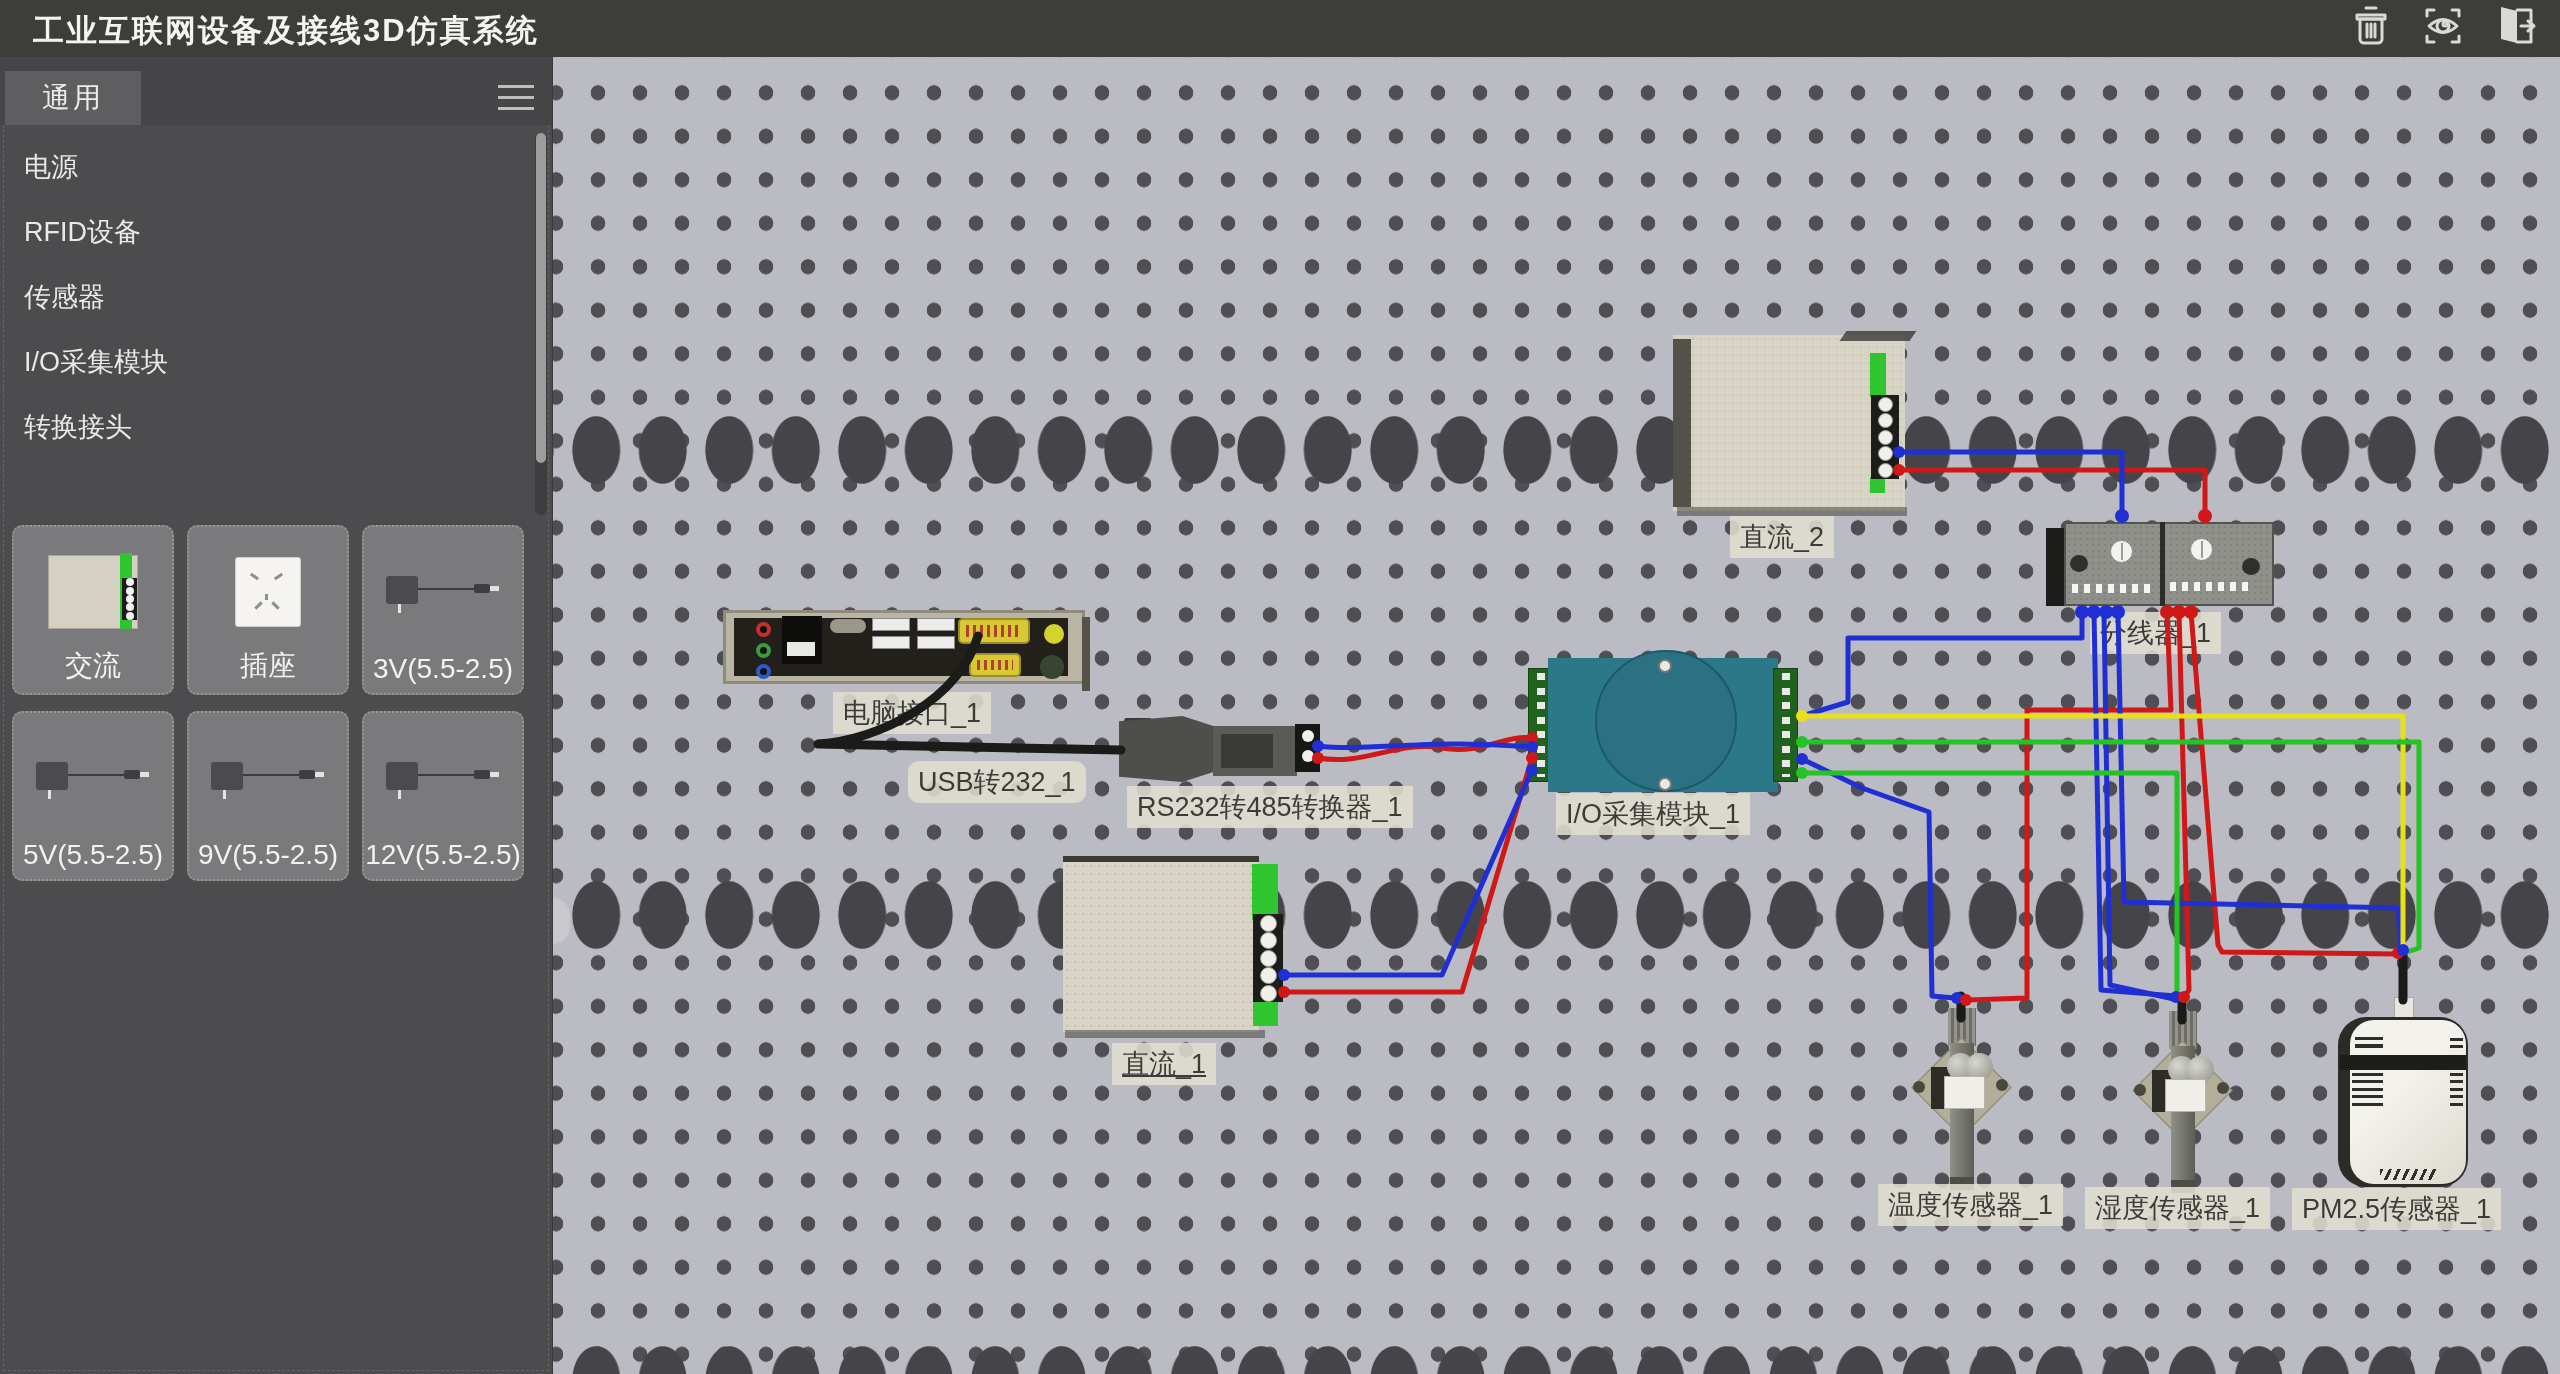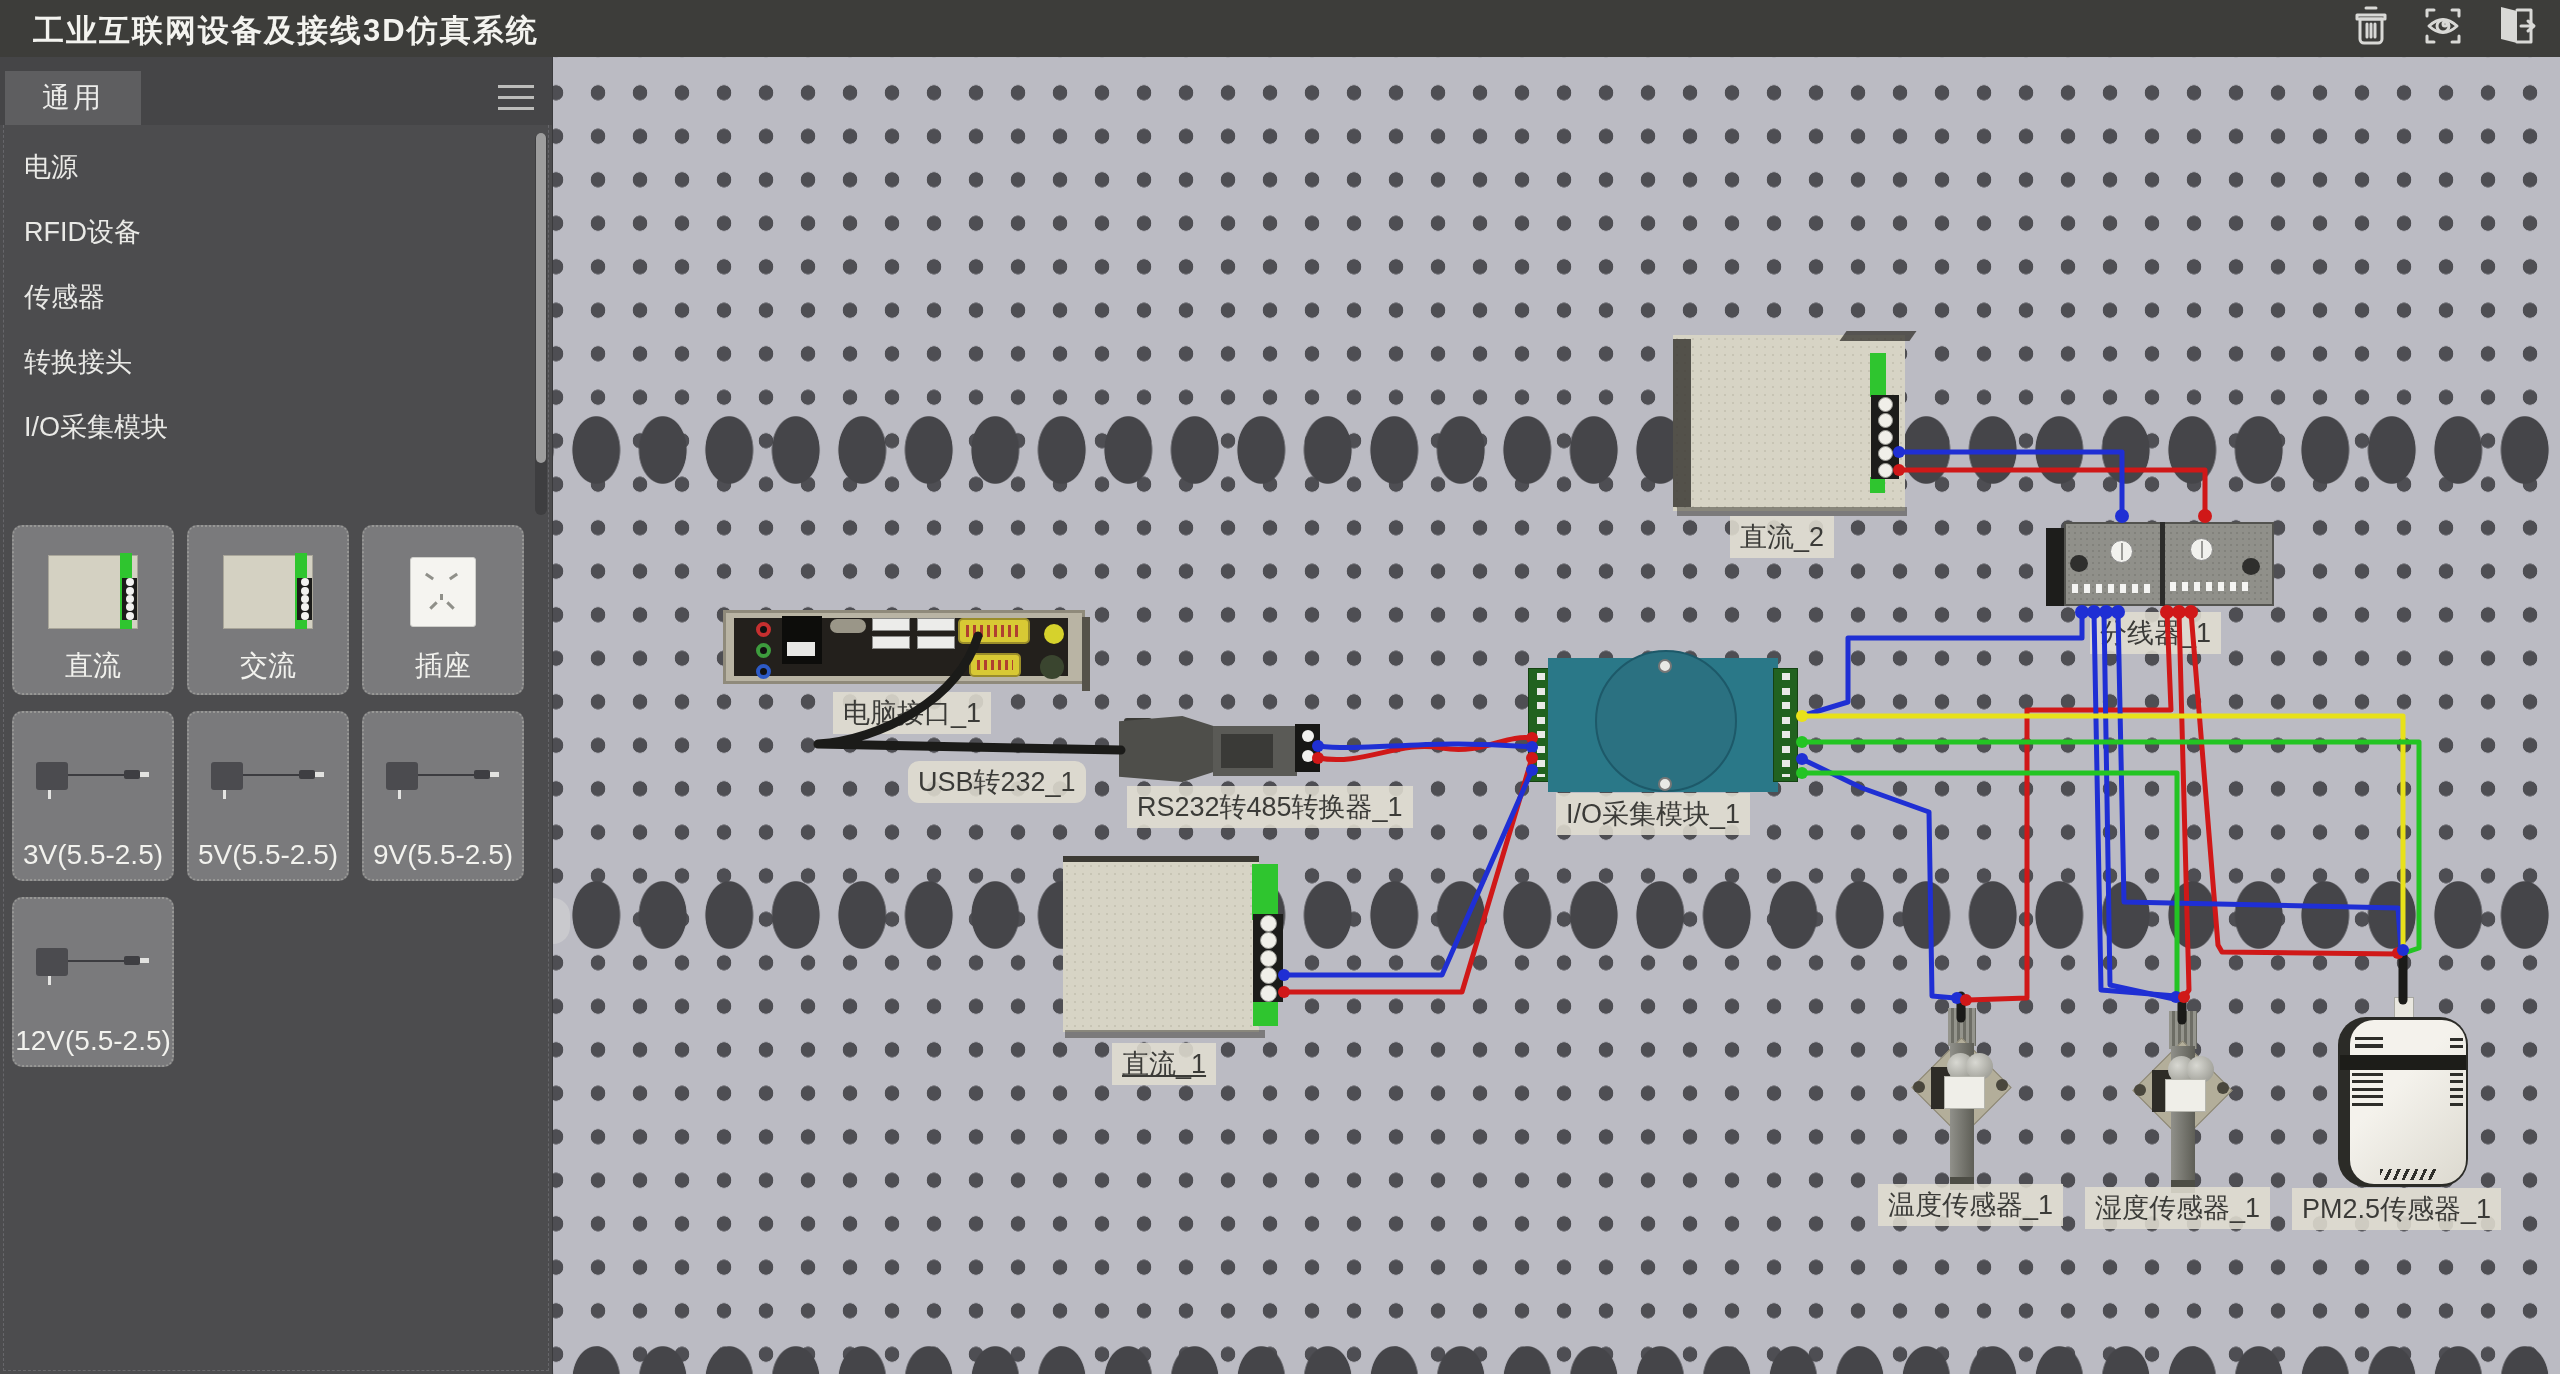--- a/index.html
+++ b/index.html
@@ -211,43 +211,28 @@
       <div class="hamburger">
           <div></div>
           <div></div>
           <div></div>
         </div>
     </div>
     <div class="menu">
       <div class="menu-item">电源</div>
       <div class="menu-item">RFID设备</div>
       <div class="menu-item">传感器</div>
+      <div class="menu-item">I/O采集模块</div>
       <div class="menu-item">转换接头</div>
-      <div class="menu-item">I/O采集模块</div>
     </div>
     <div class="scrollbar">
       <div class="scroll-thumb"></div>
     </div>
 
     <div class="cards">
-      <div class="card">
-        <div class="card-art">
-          <div class="psu-mini">
-              <div class="pm-green"></div>
-            <div class="pm-term">
-                <i></i>
-                <i></i>
-                <i></i>
-                <i></i>
-                <i></i>
-              </div>
-            </div>
-        </div>
-        <div class="card-label">直流</div>
-      </div>
       <div class="card">
         <div class="card-art">
           <div class="psu-mini">
               <div class="pm-green"></div>
             <div class="pm-term">
                 <i></i>
                 <i></i>
                 <i></i>
                 <i></i>
                 <i></i>

